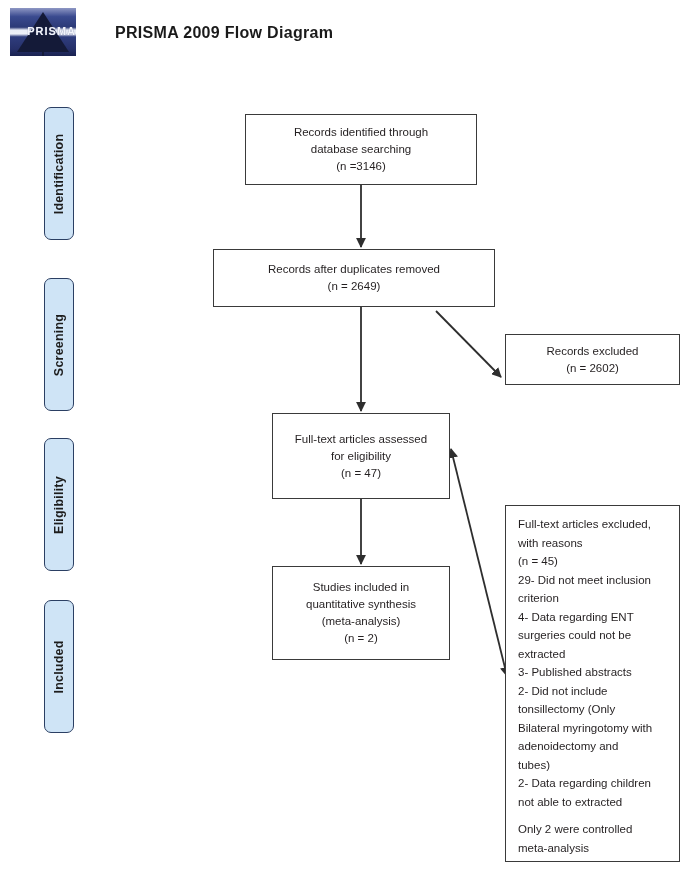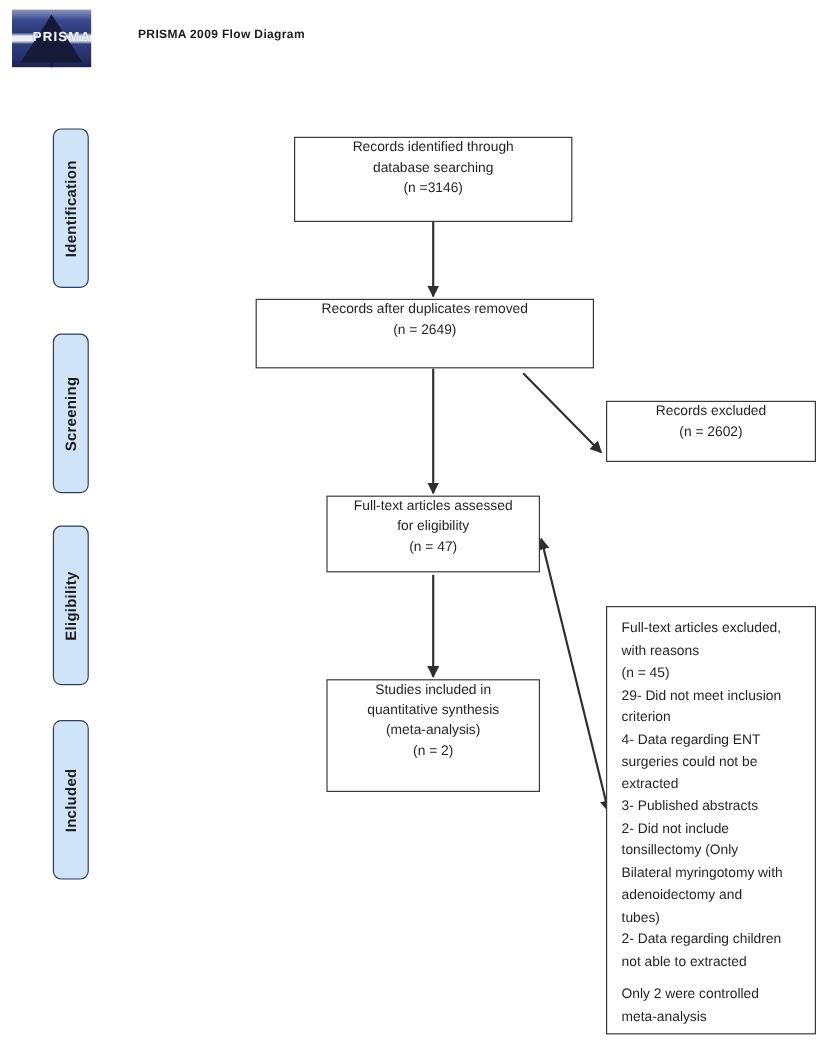--- a/index.html
+++ b/index.html
@@ -58,21 +58,21 @@
     bottom: -6px;
     margin-left: -1px;
     width: 2px;
     height: 10px;
     background: #141a38;
   }
   #page-title {
     position: absolute;
     left: 115px;
     top: 24px;
-    font-size: 10px;
+    font-size: 16px;
     font-weight: bold;
     letter-spacing: 0.3px;
     color: #1a1a1a;
     white-space: nowrap;
   }
 
   
   .stage {
     position: absolute;
     left: 44px;
@@ -95,21 +95,21 @@
     letter-spacing: 0.2px;
   }
 
   
   .fbox {
     position: absolute;
     border: 1.5px solid #3a3a3a;
     background: #ffffff;
     box-sizing: border-box;
     display: flex;
-    align-items: flex-start;
+    align-items: center;
     justify-content: center;
   }
   .fbox .lines {
     text-align: center;
     font-size: 11.5px;
     line-height: 17px;
     color: #231f20;
     padding: 0 6px;
   }
   .fbox.left-align {
@@ -192,21 +192,21 @@
       </div>
   </div>
 
   <div class="fbox" style="left:505px;top:334px;width:175px;height:51px;">
     <div class="lines">
         <div>Records excluded</div>
         <div>(n = 2602)</div>
       </div>
   </div>
 
-  <div class="fbox" style="left:272px;top:413px;width:178px;height:64px;">
+  <div class="fbox" style="left:272px;top:413px;width:178px;height:86px;">
     <div class="lines">
         <div>Full-text articles assessed</div>
         <div>for eligibility</div>
         <div>(n = 47)</div>
       </div>
   </div>
 
   <div class="fbox" style="left:272px;top:566px;width:178px;height:94px;">
     <div class="lines">
         <div>Studies included in</div>

